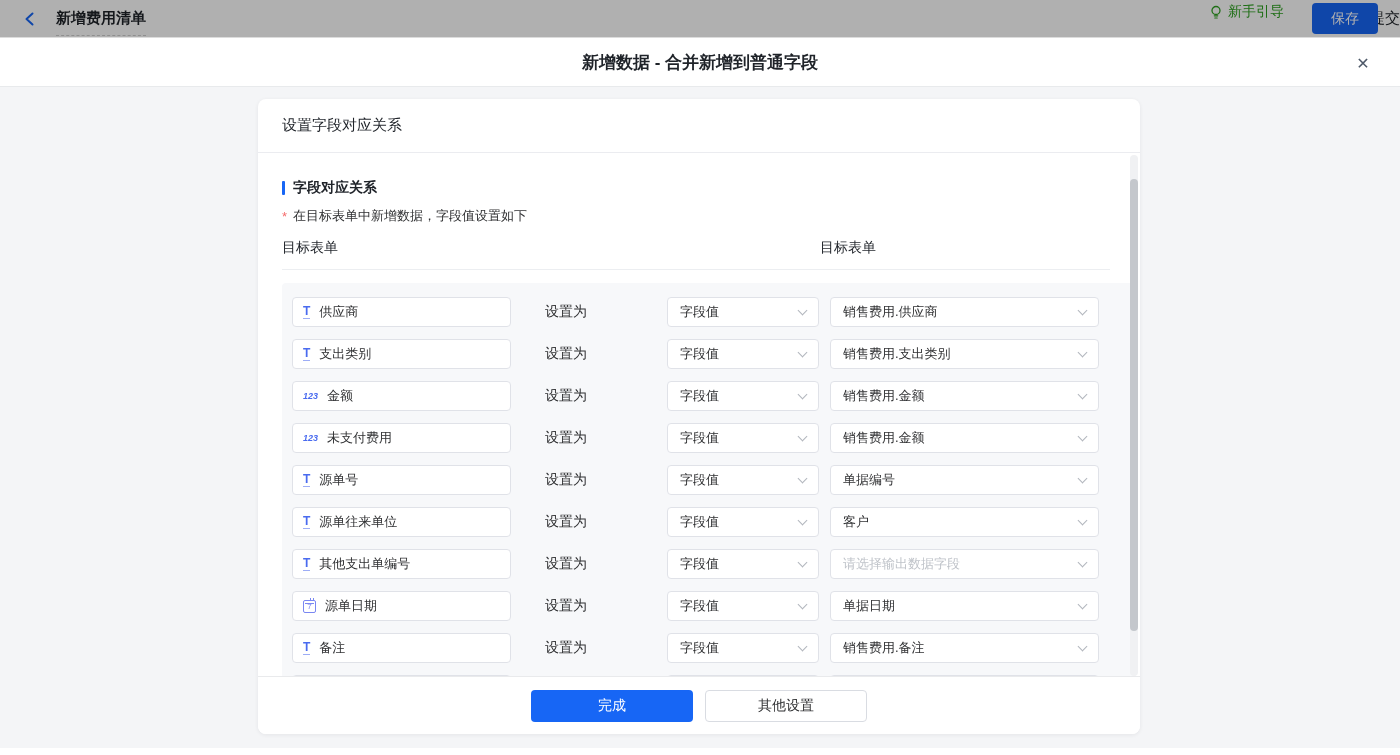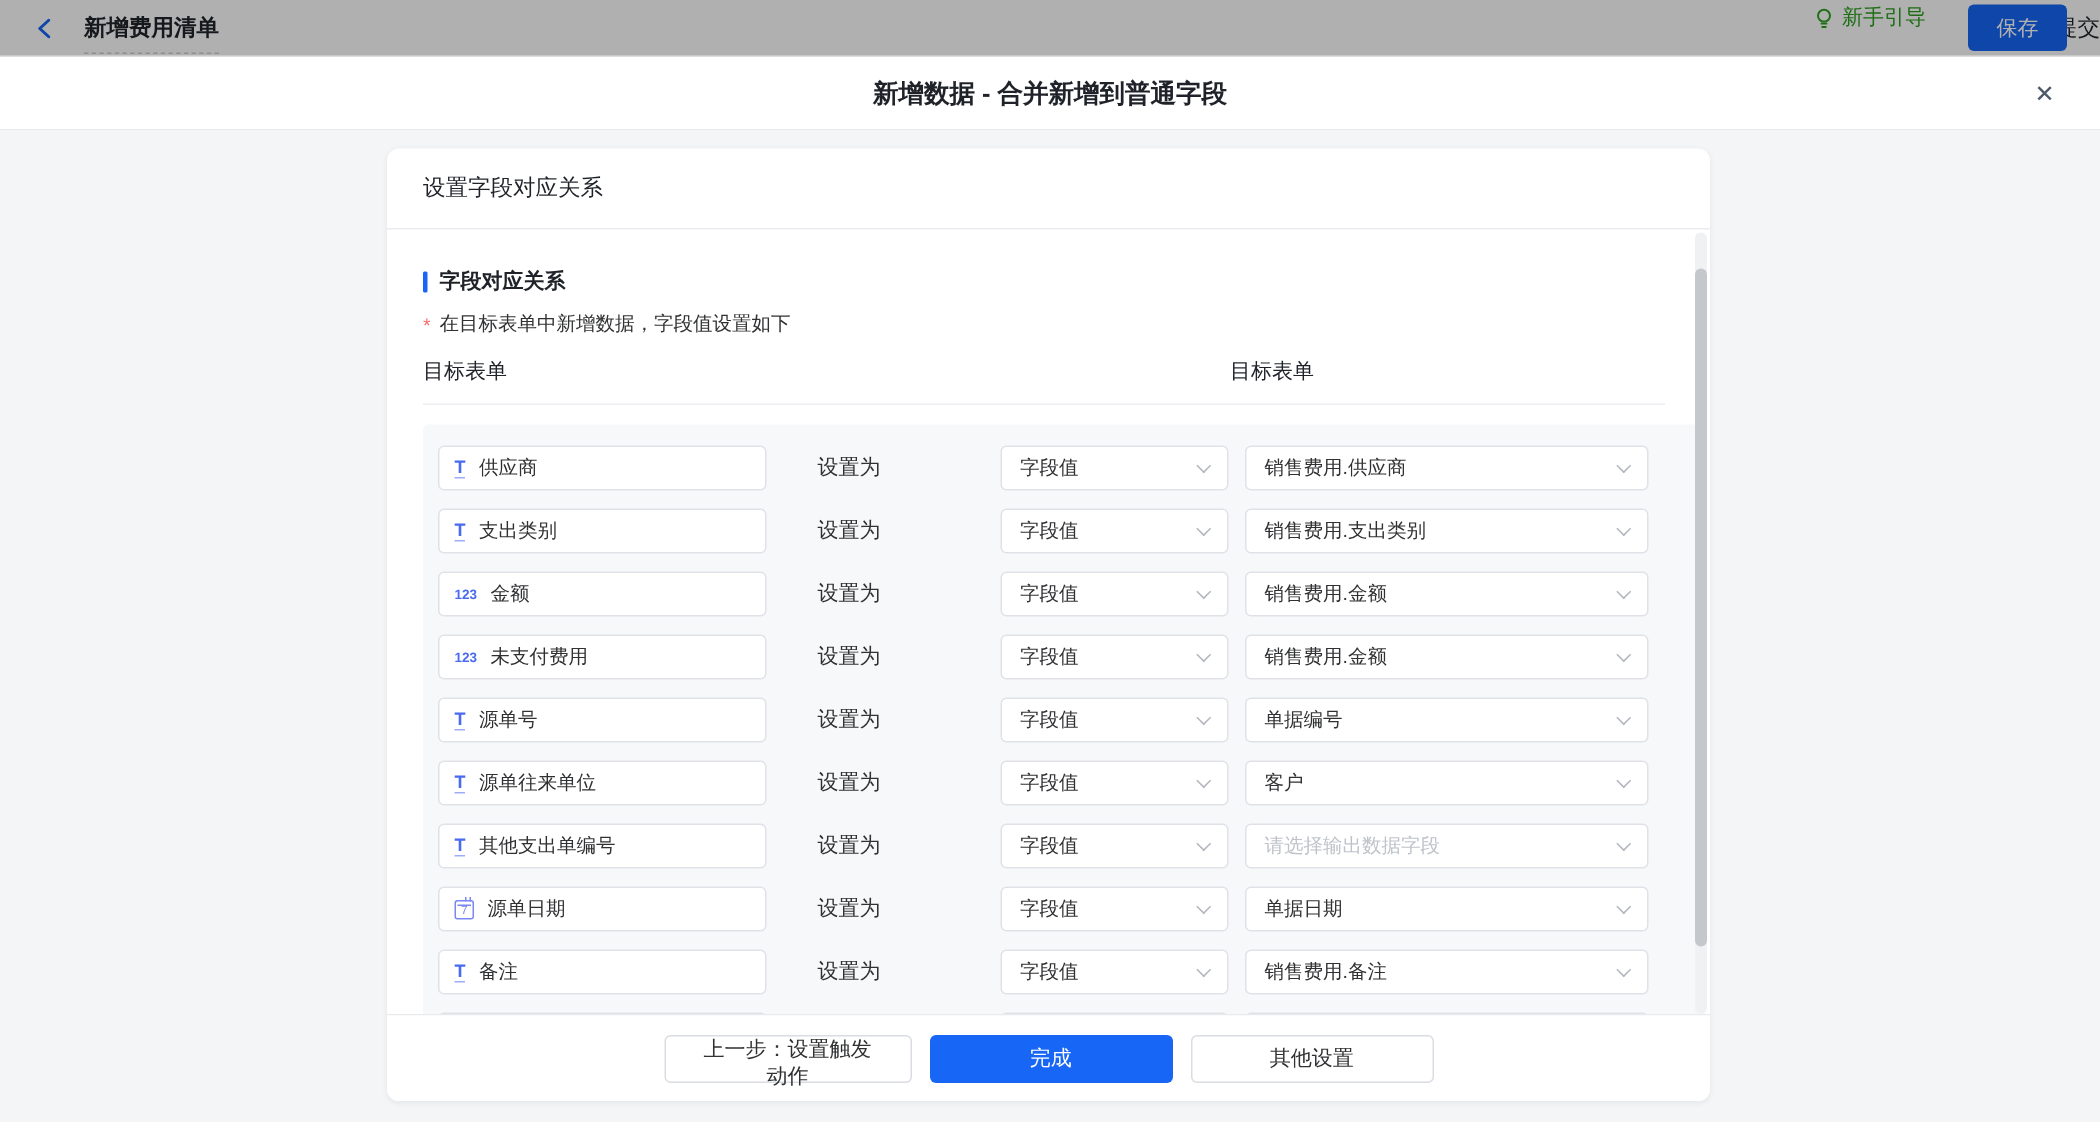--- a/index.html
+++ b/index.html
@@ -46,21 +46,21 @@
   .col-target { position:absolute; left:0; top:0;text-align:center; }
   .col-output { position:absolute; left:538px; top:0; }
 
   .rows-wrap { margin-top:13px; width:854px; height:402px; background:#f7f8fa; border-radius:4px;
     padding-top:14px; overflow:hidden; position:relative; }
   .row { display:flex; align-items:center; height:30px; margin-bottom:12px; padding-left:10px; }
   .field-box { width:219px; height:30px; background:#fff; border:1px solid #e0e2e8; border-radius:4px;
     display:flex; align-items:center; gap:9px; padding:0 10px; font-size:13px; color:#303133; }
   .ficon { color:#4a6bef; flex:none; display:inline-flex; align-items:center; justify-content:center; }
   .icon-text { font-size:12px; font-weight:600; line-height:1; border-bottom:1px solid #9dadf6; padding-bottom:1px; }
-  .icon-num { font-size:9px; font-weight:600; line-height:1; }
+  .icon-num { font-size:9px; font-weight:600; line-height:1;font-style:italic; }
   .icon-date { width:13px; height:13px; border:1px solid #7a87f2; border-radius:2px; color:#7a87f2;
     font-size:8px; line-height:1; position:relative; align-items:flex-end; justify-content:center; padding-bottom:1px; }
   .icon-date::before { content:""; position:absolute; top:2px; left:1px; right:1px; border-top:1px solid #7a87f2; }
   .icon-date::after { content:""; position:absolute; top:-3px; left:2px; width:2px; height:3px;
     border-left:1px solid #7a87f2; border-right:1px solid #7a87f2; margin-left:4px; }
   .set-as { width:122px; margin-left:34px; font-size:14px; color:#303133; }
   .select { height:30px; background:#fff; border:1px solid #e0e2e8; border-radius:4px;
     display:flex; align-items:center; padding:0 12px; font-size:13px; color:#303133; cursor:pointer; }
   .select.mode { width:152px; }
   .select.out { width:269px; margin-left:11px; }
@@ -283,18 +283,17 @@
       <span class="chev" style="visibility: hidden;"></span>
     </div>
   </div>
         </div>
     </div>
 
     <div class="scroll-track"></div>
     <div class="scroll-thumb"></div>
 
     <div class="card-footer">
-      <button class="btn btn-ghost btn-prev">上一步：设置触发动作</button>
       <button class="btn btn-primary">完成</button>
       <button class="btn btn-ghost btn-other">其他设置</button>
     </div>
   </div>
 </div>
 
 </body></html>

